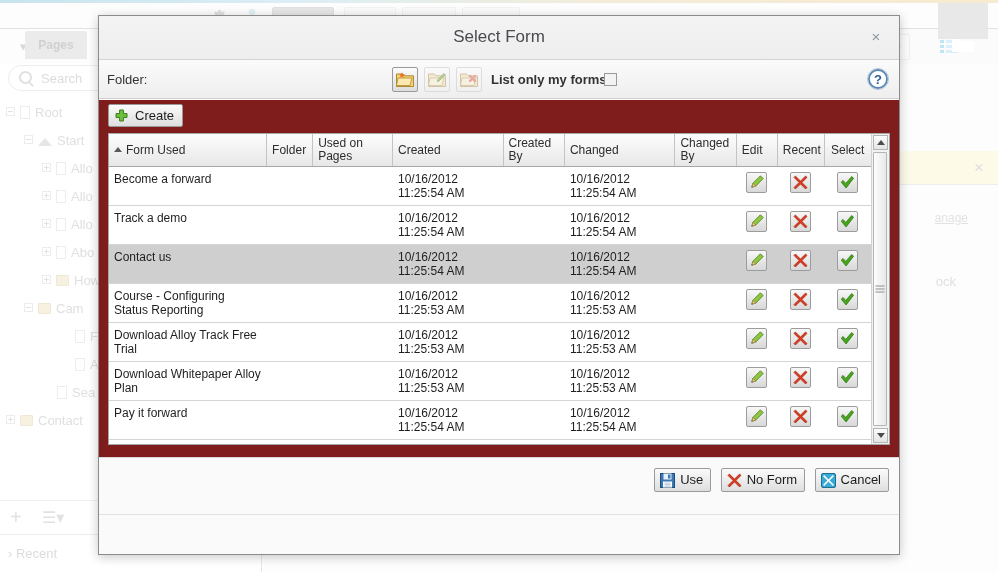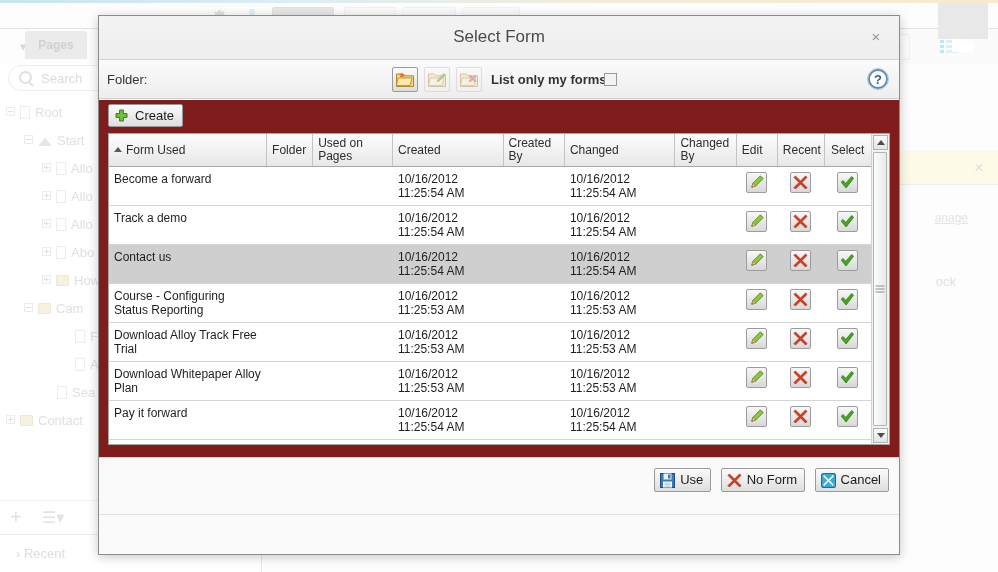--- a/index.html
+++ b/index.html
@@ -101,21 +101,21 @@
     border-left: 7px solid transparent; border-right: 7px solid transparent;
     border-bottom: 8px solid #e6e6e6; position: relative; top: 1px;
   }
   .bg-bottombar {
     position: absolute; left: 0; right: 0; bottom: 38px; height: 34px;
     border-top: 1px solid #f0f0f0; background: #fff;
   }
   .bg-recentbar {
     position: absolute; left: 0; right: 0; bottom: 0; height: 38px;
     border-top: 1px solid #ededed; background: #fff;
-    line-height: 38px; font-size: 13px; color: #dcdcdc; padding-left: 16px;
+    line-height: 38px; font-size: 13px; color: #dcdcdc; padding-left: 8px;
   }
   .bg-main {
     position: absolute; top: 29px; left: 263px; right: 0; bottom: 0;
     background: #fdfdfd;
   }
   .bg-main-top {
     position: absolute; top: 0; left: 0; right: 0; height: 36px;
     background: #fbfbfb;
   }
   .bg-opts {

